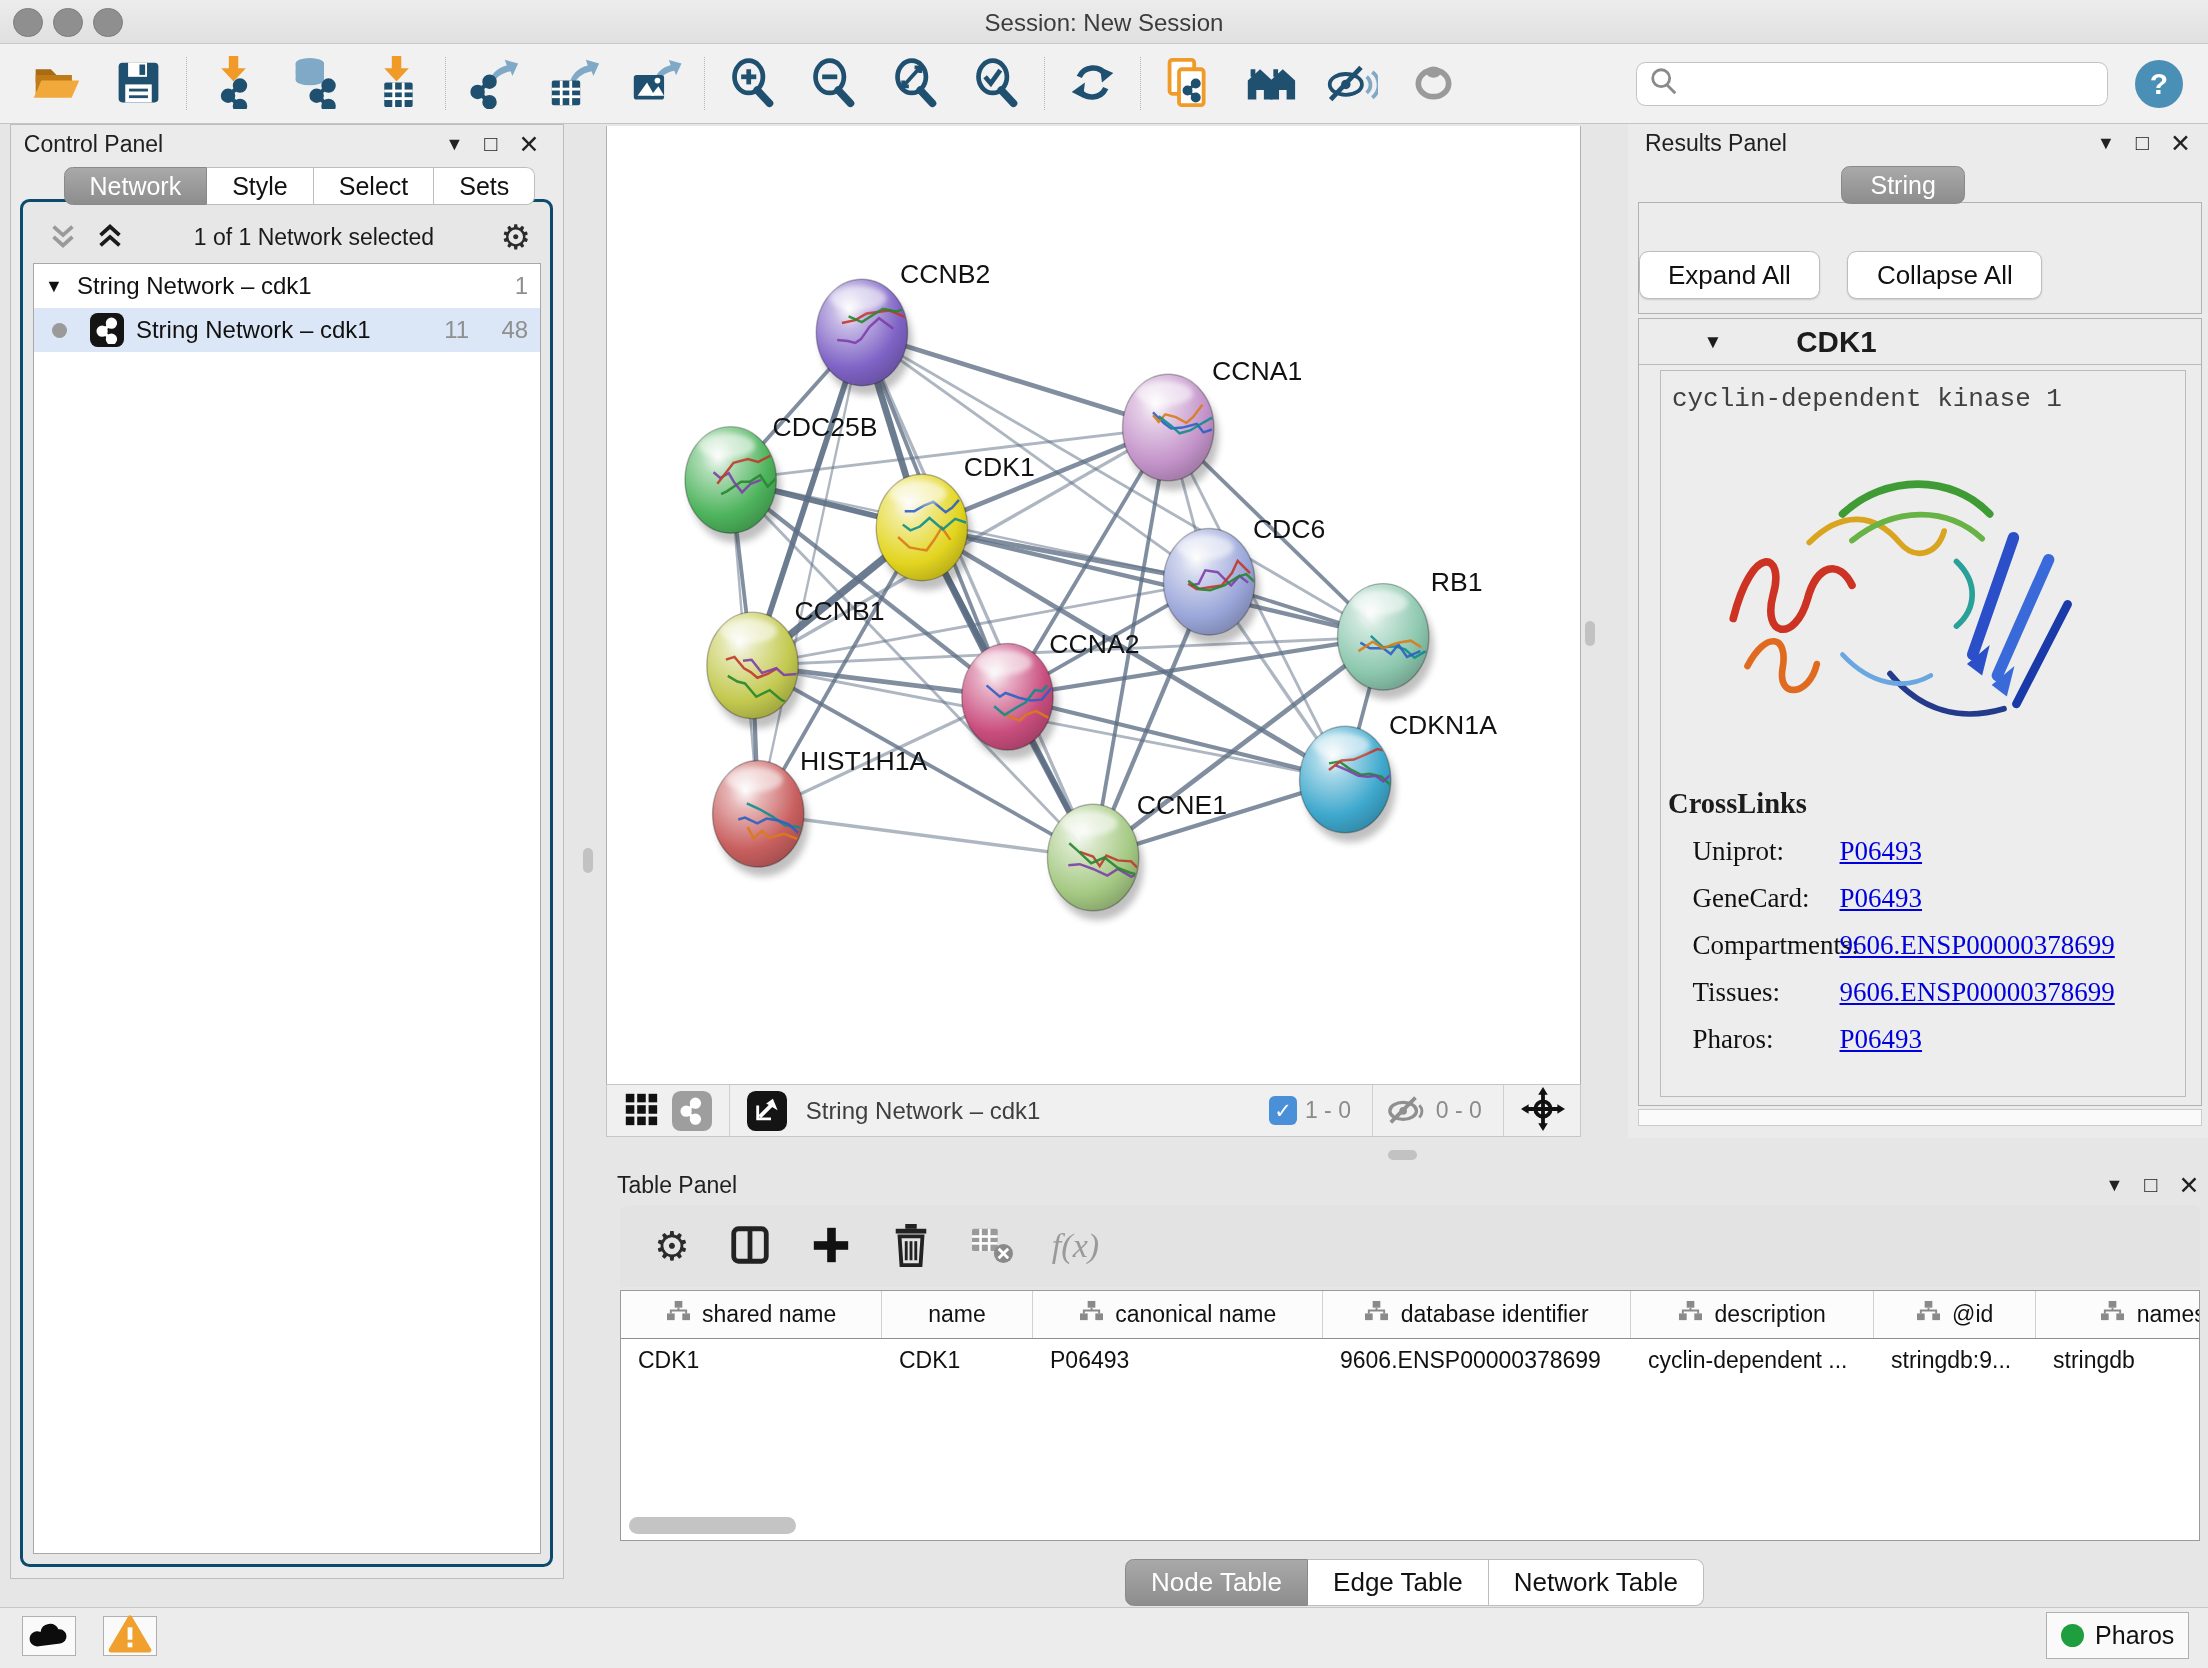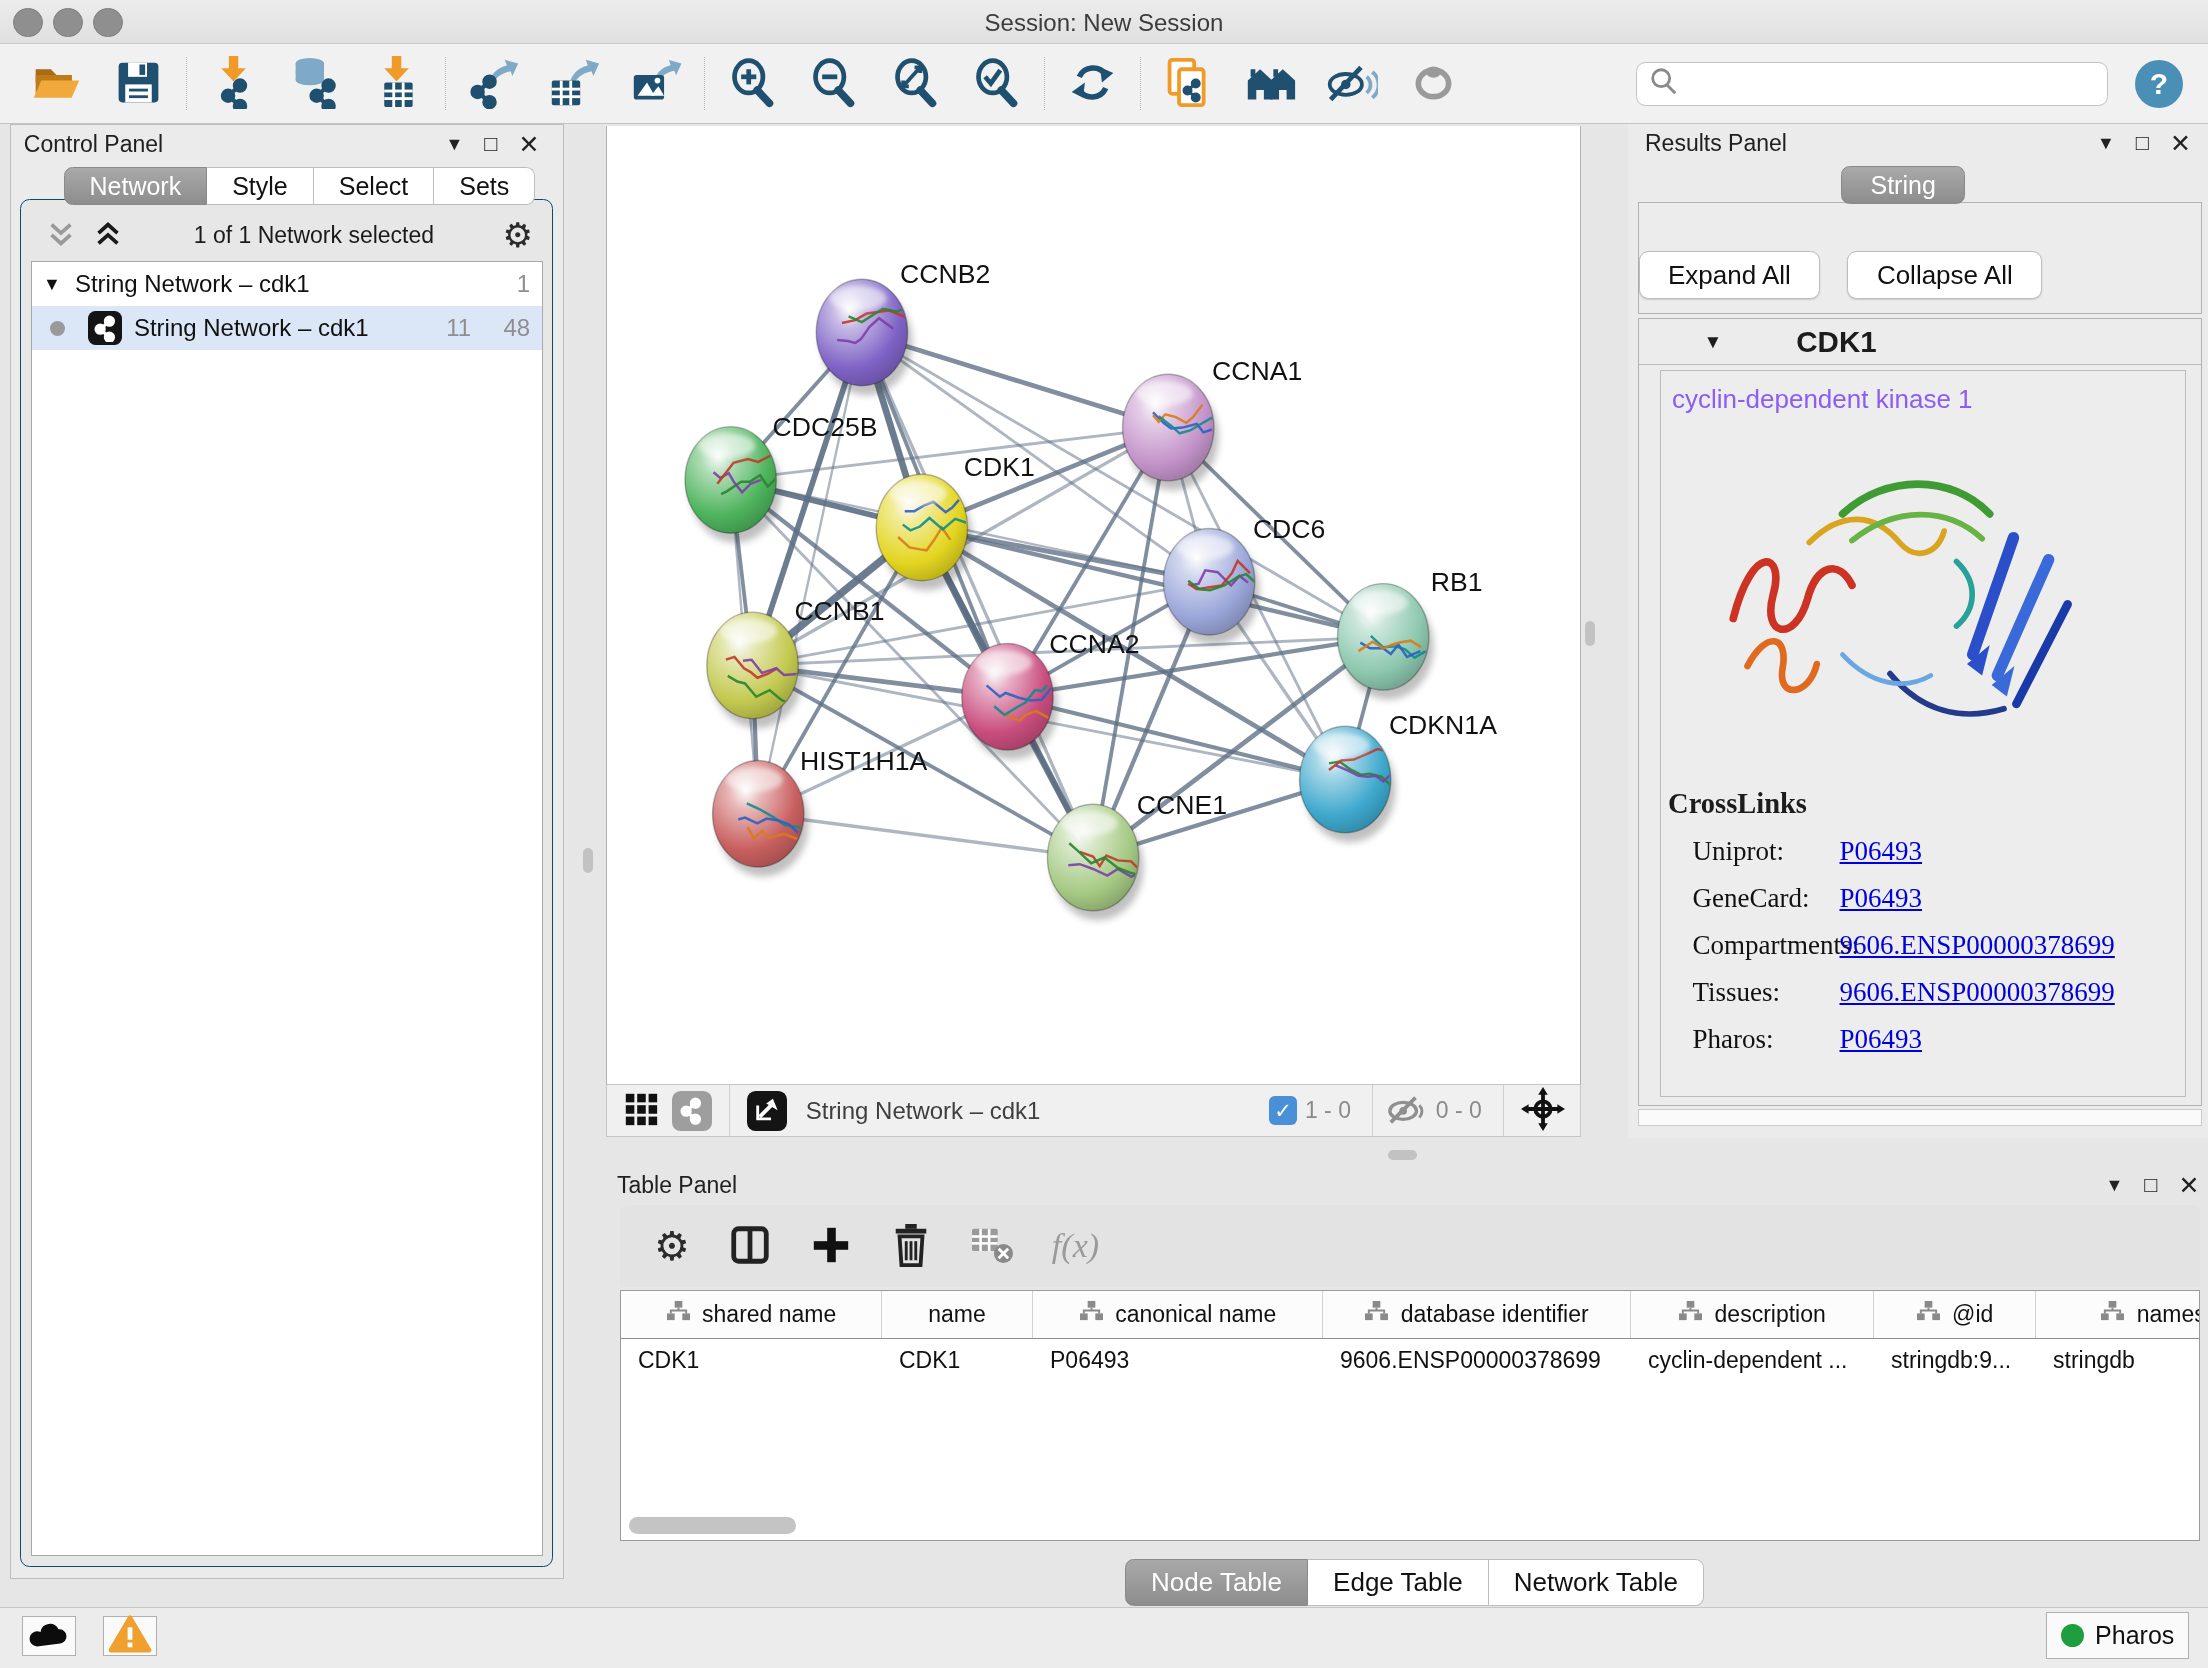--- a/index.html
+++ b/index.html
@@ -41,21 +41,21 @@
     background:#ebebeb; border:1px solid #bdbdbd; }
   .cp-header { position:absolute; left:0; top:0; right:8px; height:38px; display:flex; align-items:center;
     justify-content:space-between; padding:0 15px 0 13.3px; }
   .cp-tabs { position:absolute; left:53px; top:42px; display:flex; z-index:3; }
   .tabbtn { height:38px; display:flex; align-items:center; justify-content:center; font-size:25px;
     background:#fff; border:1px solid #bdbdbd; border-left-width:0; padding:0 25px; color:#111; }
   .tabbtn:first-child { border-left-width:1px; border-radius:8.6px 0 0 8.6px; }
   .tabbtn:last-child { border-radius:0 8.6px 8.6px 0; }
   .tabbtn.sel { background:linear-gradient(#a9a9a9,#8d8d8d); color:#fff; border-color:#8a8a8a; }
   .cp-body { position:absolute; left:9.5px; top:74px; right:9.5px; bottom:11.4px;
-    background:#e7e7e7; border:1px solid #0c4a6e; border-radius:9.5px; }
+    background:#e7e7e7; border:3px solid #0c4a6e; border-radius:9.5px; }
   .cp-status { position:absolute; left:0; top:13.3px; right:0; height:44px; display:flex; align-items:center; padding:0 19px 0 23px; }
   .cp-status .stxt { flex:1; text-align:center; font-size:23px; color:#1a1a1a; }
   .gear-glyph { font-size:34px; color:#2b2b2b; line-height:1; }
   .cp-tree { position:absolute; left:9.5px; right:9.5px; top:61px; bottom:9.5px; background:#fff; border:1px solid #a8a8a8; overflow:hidden; }
   .tree-row { height:44px; display:flex; align-items:center; font-size:24px; padding:0 11.4px; }
   .tree-row.selected { background:#dbe6f6; }
   .tr-expander { width:32px; font-size:18px; color:#111; }
   .tr-bullet { width:15px; height:15px; border-radius:50%; background:#9a9a9a; margin:0 23px 0 7.6px; }
   .tr-label { flex:1; color:#111; white-space:nowrap; overflow:hidden; }
   .tr-num { width:59px; text-align:right; color:#8f8f8f; }
@@ -84,21 +84,21 @@
     display:flex; align-items:center; }
   .rp-box1 { position:absolute; left:9.5px; top:78px; right:5.7px; height:112px; background:#ececec; border:1.9px solid #b2b2b2; }
   .rp-buttons { position:absolute; left:0; right:0; top:48px; display:flex; gap:27px; }
   .rp-btn { height:48px; background:#fff; border:1px solid #bdbdbd; border-radius:9.5px; font-size:26px; color:#111;
     padding:0 28.5px; box-shadow:0 1px 1.9px rgba(0,0,0,.15); }
   .rp-card { position:absolute; left:9.5px; top:194px; right:5.7px; height:788px; background:#ececec; border:1.9px solid #b2b2b2; }
   .rp-card-head { height:46px; border-bottom:1px solid #bbb; display:flex; align-items:center; }
   .rp-card-head .tri { margin-left:65px; font-size:19px; }
   .rp-card-head .gene { margin-left:74px; font-size:29.5px; font-weight:bold; }
   .rp-inner { position:absolute; left:21px; top:51px; right:15px; bottom:7.6px; background:#ededed; border:1px solid #bbb; overflow:hidden; }
-  .rp-desc { font-size:26px; color:#8b5cf6; padding:13.3px 0 0 11.4px; }
+  .rp-desc { font-size:26px; color:#404040; padding:13.3px 0 0 11.4px;font-family:Liberation Mono, monospace; }
   .rp-protein { position:absolute; left:15px; top:48px; }
   .xl { position:absolute; left:0; right:0; top:417px; font-family:"Liberation Serif","DejaVu Serif",serif; }
   .xl-title { font-size:28.5px; font-weight:bold; padding-left:7.6px; }
   .xl-row { display:flex; font-size:27px; margin-top:16px; }
   .xl-label { width:179px; padding-left:32px; color:#111; }
   .xl-value a { color:#0000dd; }
   .rp-scrollstrip { position:absolute; left:9.5px; top:985px; right:5.7px; height:17px; background:#fafafa; border:1px solid #ccc; }
 
   
   .table-panel { position:absolute; left:569px; top:1138px; width:1640px; height:470px; }

